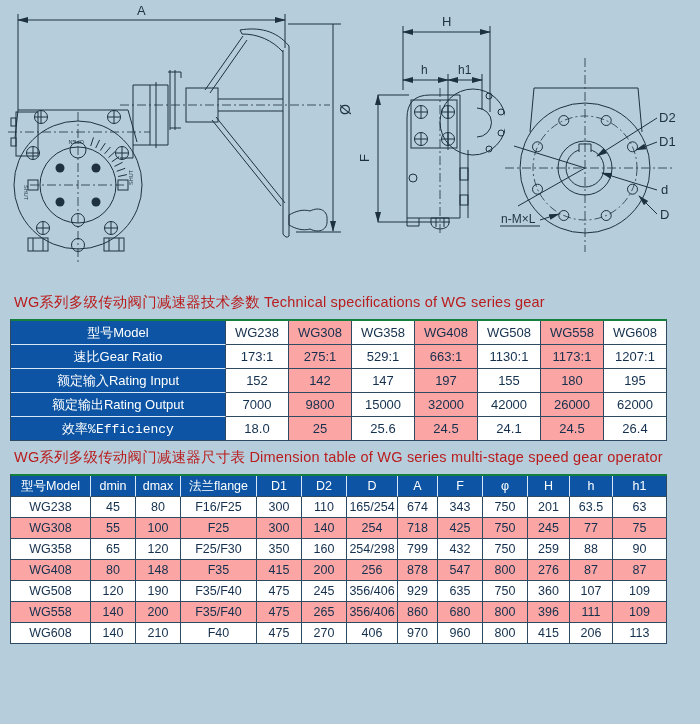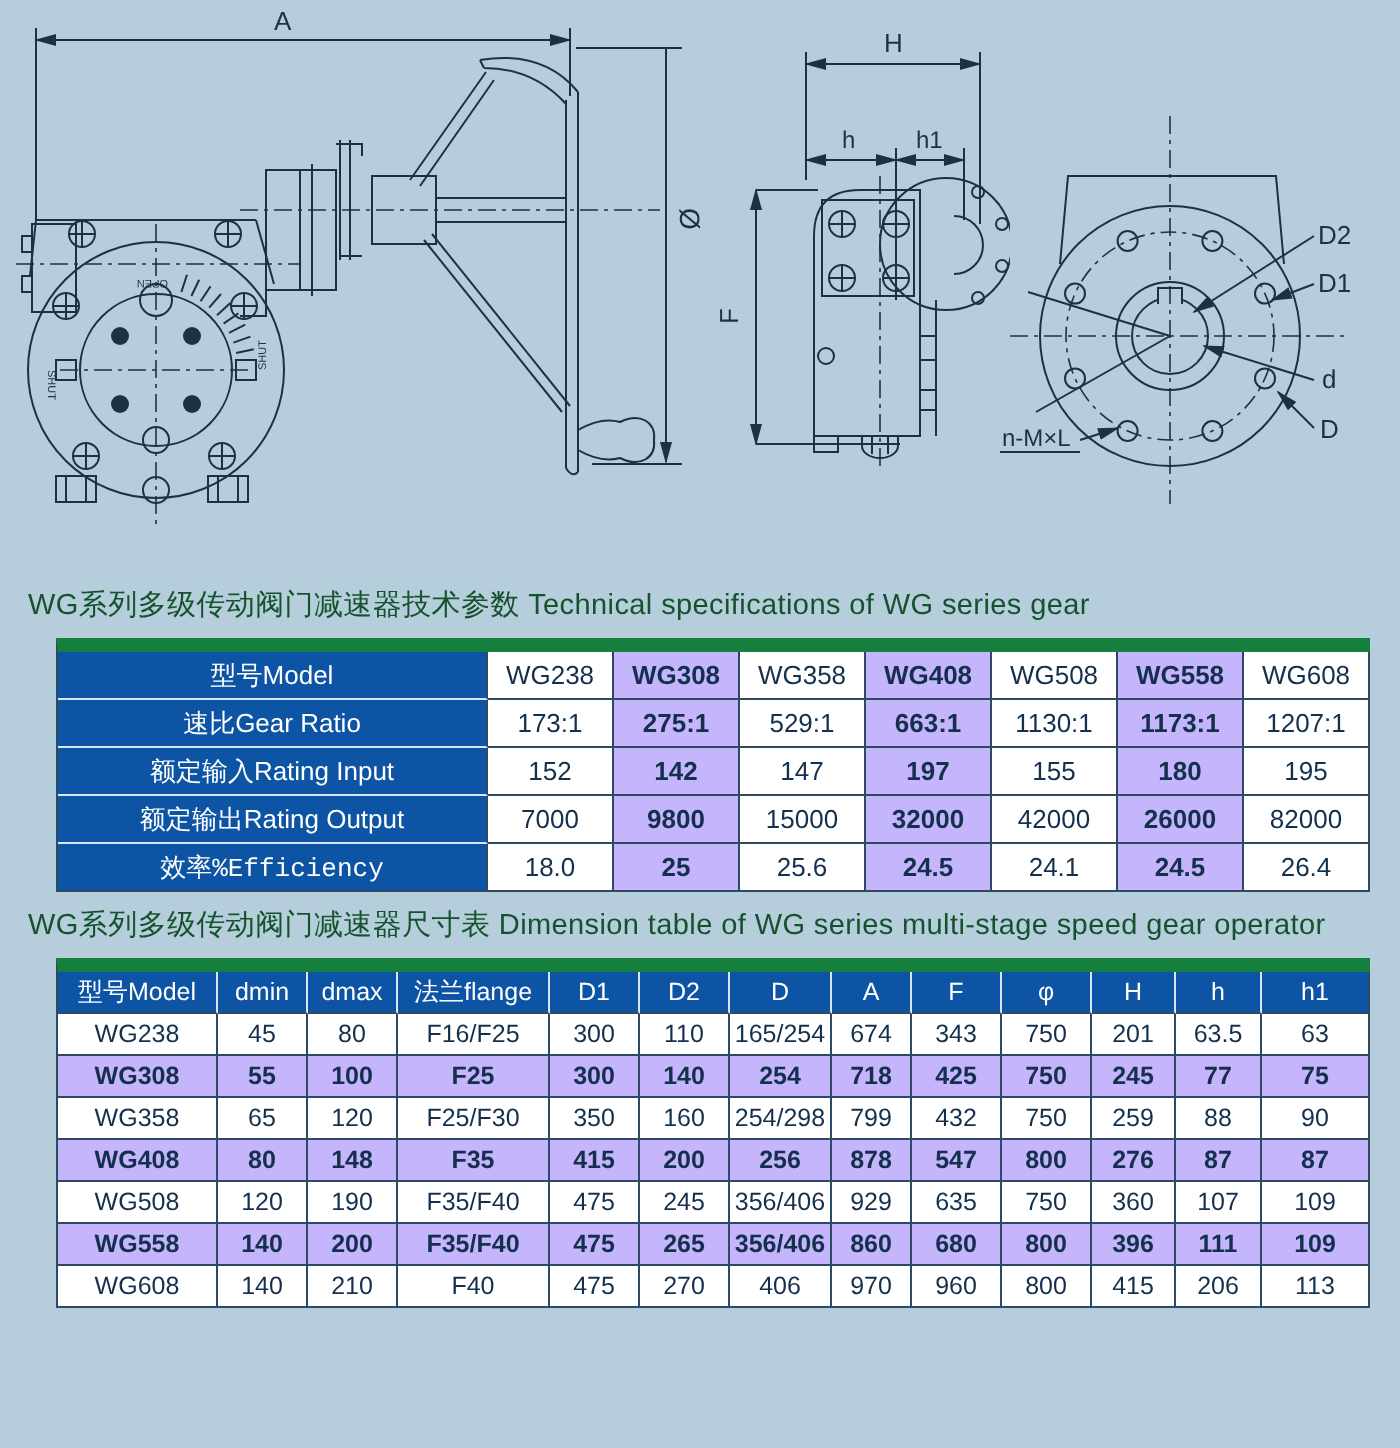--- a/index.html
+++ b/index.html
@@ -7,34 +7,34 @@
     width:700px;height:724px;overflow:hidden;
     background:#b6cedc;
     font-family:"Liberation Sans",sans-serif;
     color:#14304d;
   }
   .drawings{position:relative;height:286px;}
   .drawings svg{position:absolute;top:0;}
   svg text{font-family:"Liberation Sans",sans-serif;fill:#1e3140;}
   .sec-title{
     margin:7px 0 7px 14px;font-size:14.5px;font-weight:normal;
-    color:#14532d;letter-spacing:.2px;
+    color:#b91c1c;letter-spacing:.2px;
   }
   .sec-title.second{}
-  table{border-collapse:separate;border-spacing:0;margin-left:28px;table-layout:fixed;
-        border-top:7px solid #15803d;border-left:1px solid #2e4a63;}
+  table{border-collapse:separate;border-spacing:0;margin-left:10px;table-layout:fixed;
+        border-top:2px solid #15803d;border-left:1px solid #2e4a63;}
   td,th{
     height:23px;padding:0 1px;text-align:center;vertical-align:middle;
     font-size:13px;font-weight:normal;color:#14304d;background:#ffffff;
     border-right:1px solid #2e4a63;border-bottom:1px solid #2e4a63;
     white-space:nowrap;overflow:hidden;
   }
   th.rl{background:#0d55a4;color:#ffffff;border-bottom:1px solid #d8e7f3;}
   tr:last-child th.rl{border-bottom:1px solid #2e4a63;font-family:Liberation Mono, monospace;}
-  td.alt{background:#c4b5fd;font-weight:bold;}
+  td.alt{background:#fca5a5;}
   #dim-table td,#dim-table th{height:20px;font-size:12.5px;}
   th.ch{background:#0d55a4;color:#ffffff;border-right:1px solid #d8e7f3;}
   th.ch.last{border-right:1px solid #2e4a63;}
 </style>
 </head>
 <body>
 
 <div class="drawings">
 
   <svg style="left:0" width="352" height="286" viewBox="0 0 352 286">
@@ -259,21 +259,21 @@
         <td>195</td>
       </tr>
       <tr>
         <th class="rl">额定输出Rating Output</th>
         <td>7000</td>
         <td class="alt">9800</td>
         <td>15000</td>
         <td class="alt">32000</td>
         <td>42000</td>
         <td class="alt">26000</td>
-        <td>82000</td>
+        <td>62000</td>
       </tr>
       <tr>
         <th class="rl">效率%Efficiency</th>
         <td>18.0</td>
         <td class="alt">25</td>
         <td>25.6</td>
         <td class="alt">24.5</td>
         <td>24.1</td>
         <td class="alt">24.5</td>
         <td>26.4</td>

